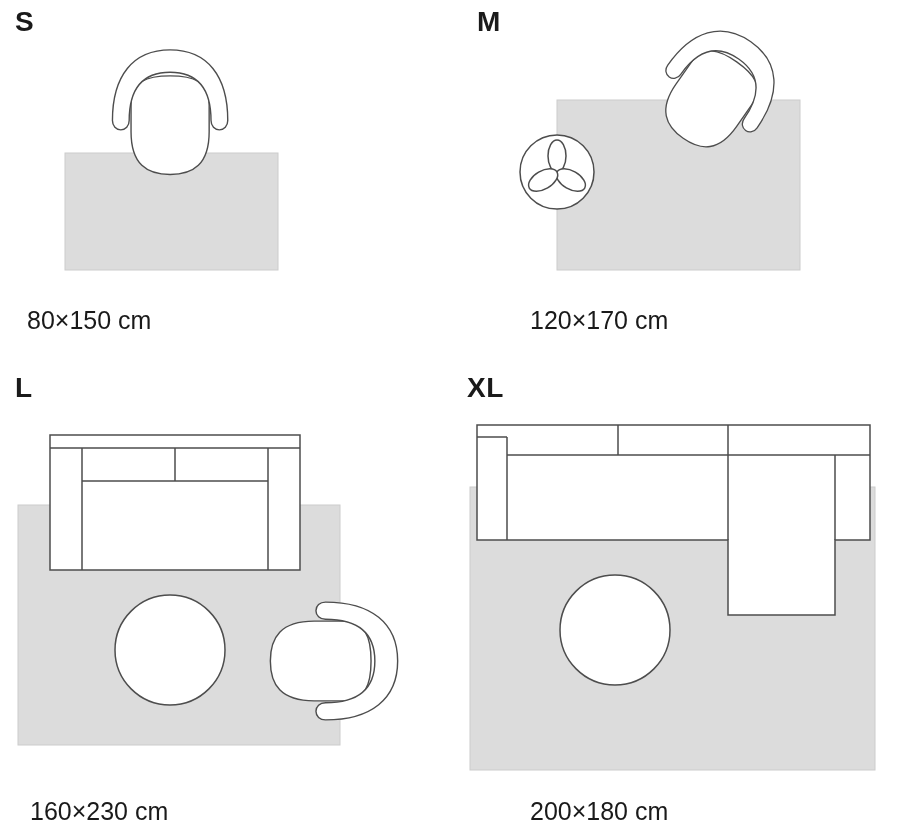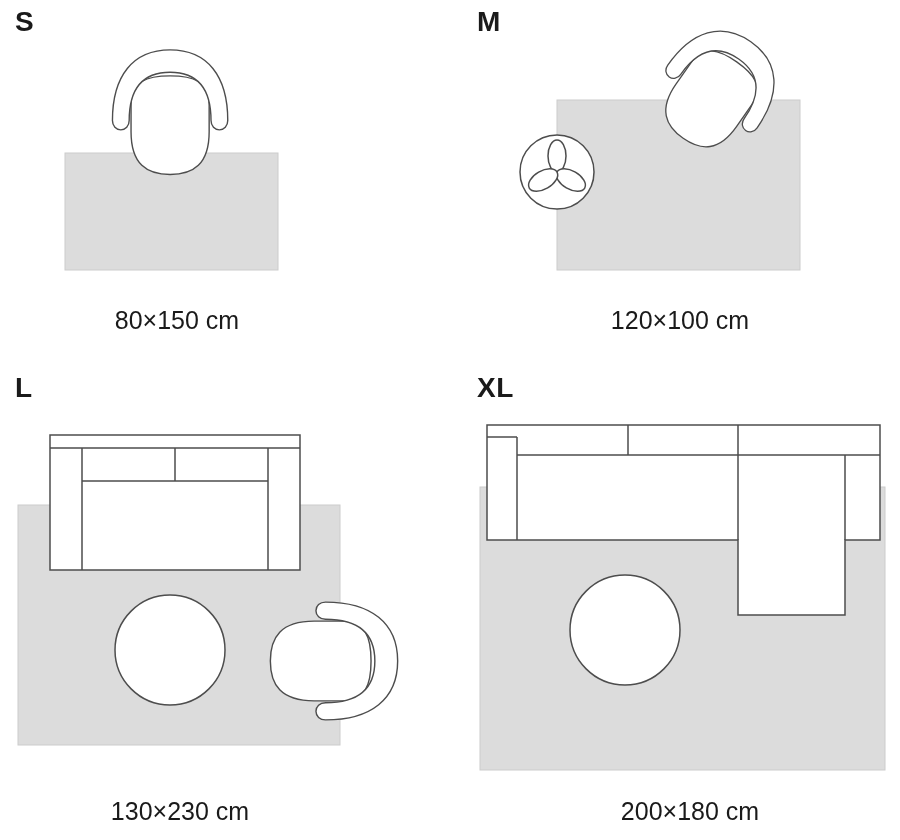--- a/index.html
+++ b/index.html
@@ -23,21 +23,21 @@
     font-weight:700;
     font-size:28px;
     color:var(--text);
     letter-spacing:.5px;
   }
   .size-label{
     position:absolute;
     font-size:25px;
     color:var(--text);
     width:300px;
-    text-align:center;
+    text-align:left;
     white-space:nowrap;
   }
   svg.scene{position:absolute;overflow:visible;}
   .rug{fill:var(--rug);stroke:var(--rug-border);stroke-width:1;}
   .furn{fill:#ffffff;stroke:var(--outline);stroke-width:1.5;}
   .furn-line{stroke:var(--outline);stroke-width:1.5;fill:none;}
   .petal{fill:#ffffff;stroke:var(--outline);stroke-width:1.5;}
 </style>
 </head>
 <body>
@@ -91,35 +91,35 @@
   <div class="size-label" style="left:27px;top:306px">80×150 cm</div>
 </div>
 
 <div class="panel" style="left:450px;top:0;width:450px;height:350px">
   <div class="panel-label" style="left:27px;top:6px">M</div>
   <svg class="scene" style="left:20px;top:0" width="340" height="290" viewBox="0 0 340 290">
     <rect class="rug" x="87" y="100" width="243" height="170"></rect>
     <use href="#armchair-def" transform="translate(247,90) rotate(35) scale(0.88) translate(-70,-69)"></use>
     <use href="#plant-def" transform="translate(87,172)"></use>
   </svg>
-  <div class="size-label" style="left:80px;top:306px">120×100 cm</div>
+  <div class="size-label" style="left:80px;top:306px">120×170 cm</div>
 </div>
 
 <div class="panel" style="left:0;top:350px;width:450px;height:490px">
   <div class="panel-label" style="left:15px;top:22px">L</div>
   <svg class="scene" style="left:10px;top:70px" width="430" height="340" viewBox="0 0 430 340">
     <rect class="rug" x="8" y="85" width="322" height="240"></rect>
     <use href="#sofa-def" transform="translate(40,15)"></use>
     <use href="#table-def" transform="translate(160,230)"></use>
     <use href="#armchair-def" transform="translate(324,241) rotate(90) scale(0.95) translate(-70,-69)"></use>
   </svg>
-  <div class="size-label" style="left:30px;top:447px">130×230 cm</div>
+  <div class="size-label" style="left:30px;top:447px">160×230 cm</div>
 </div>
 
-<div class="panel" style="left:450px;top:350px;width:450px;height:490px">
+<div class="panel" style="left:440px;top:350px;width:450px;height:490px">
   <div class="panel-label" style="left:27px;top:22px">XL</div>
   <svg class="scene" style="left:5px;top:65px" width="445" height="365" viewBox="0 0 445 365">
     <rect class="rug" x="25" y="72" width="405" height="283"></rect>
     <use href="#sectional-def" transform="translate(32,10)"></use>
     <use href="#table-def" transform="translate(170,215)"></use>
   </svg>
   <div class="size-label" style="left:90px;top:447px">200×180 cm</div>
 </div>
 
 </body></html>

